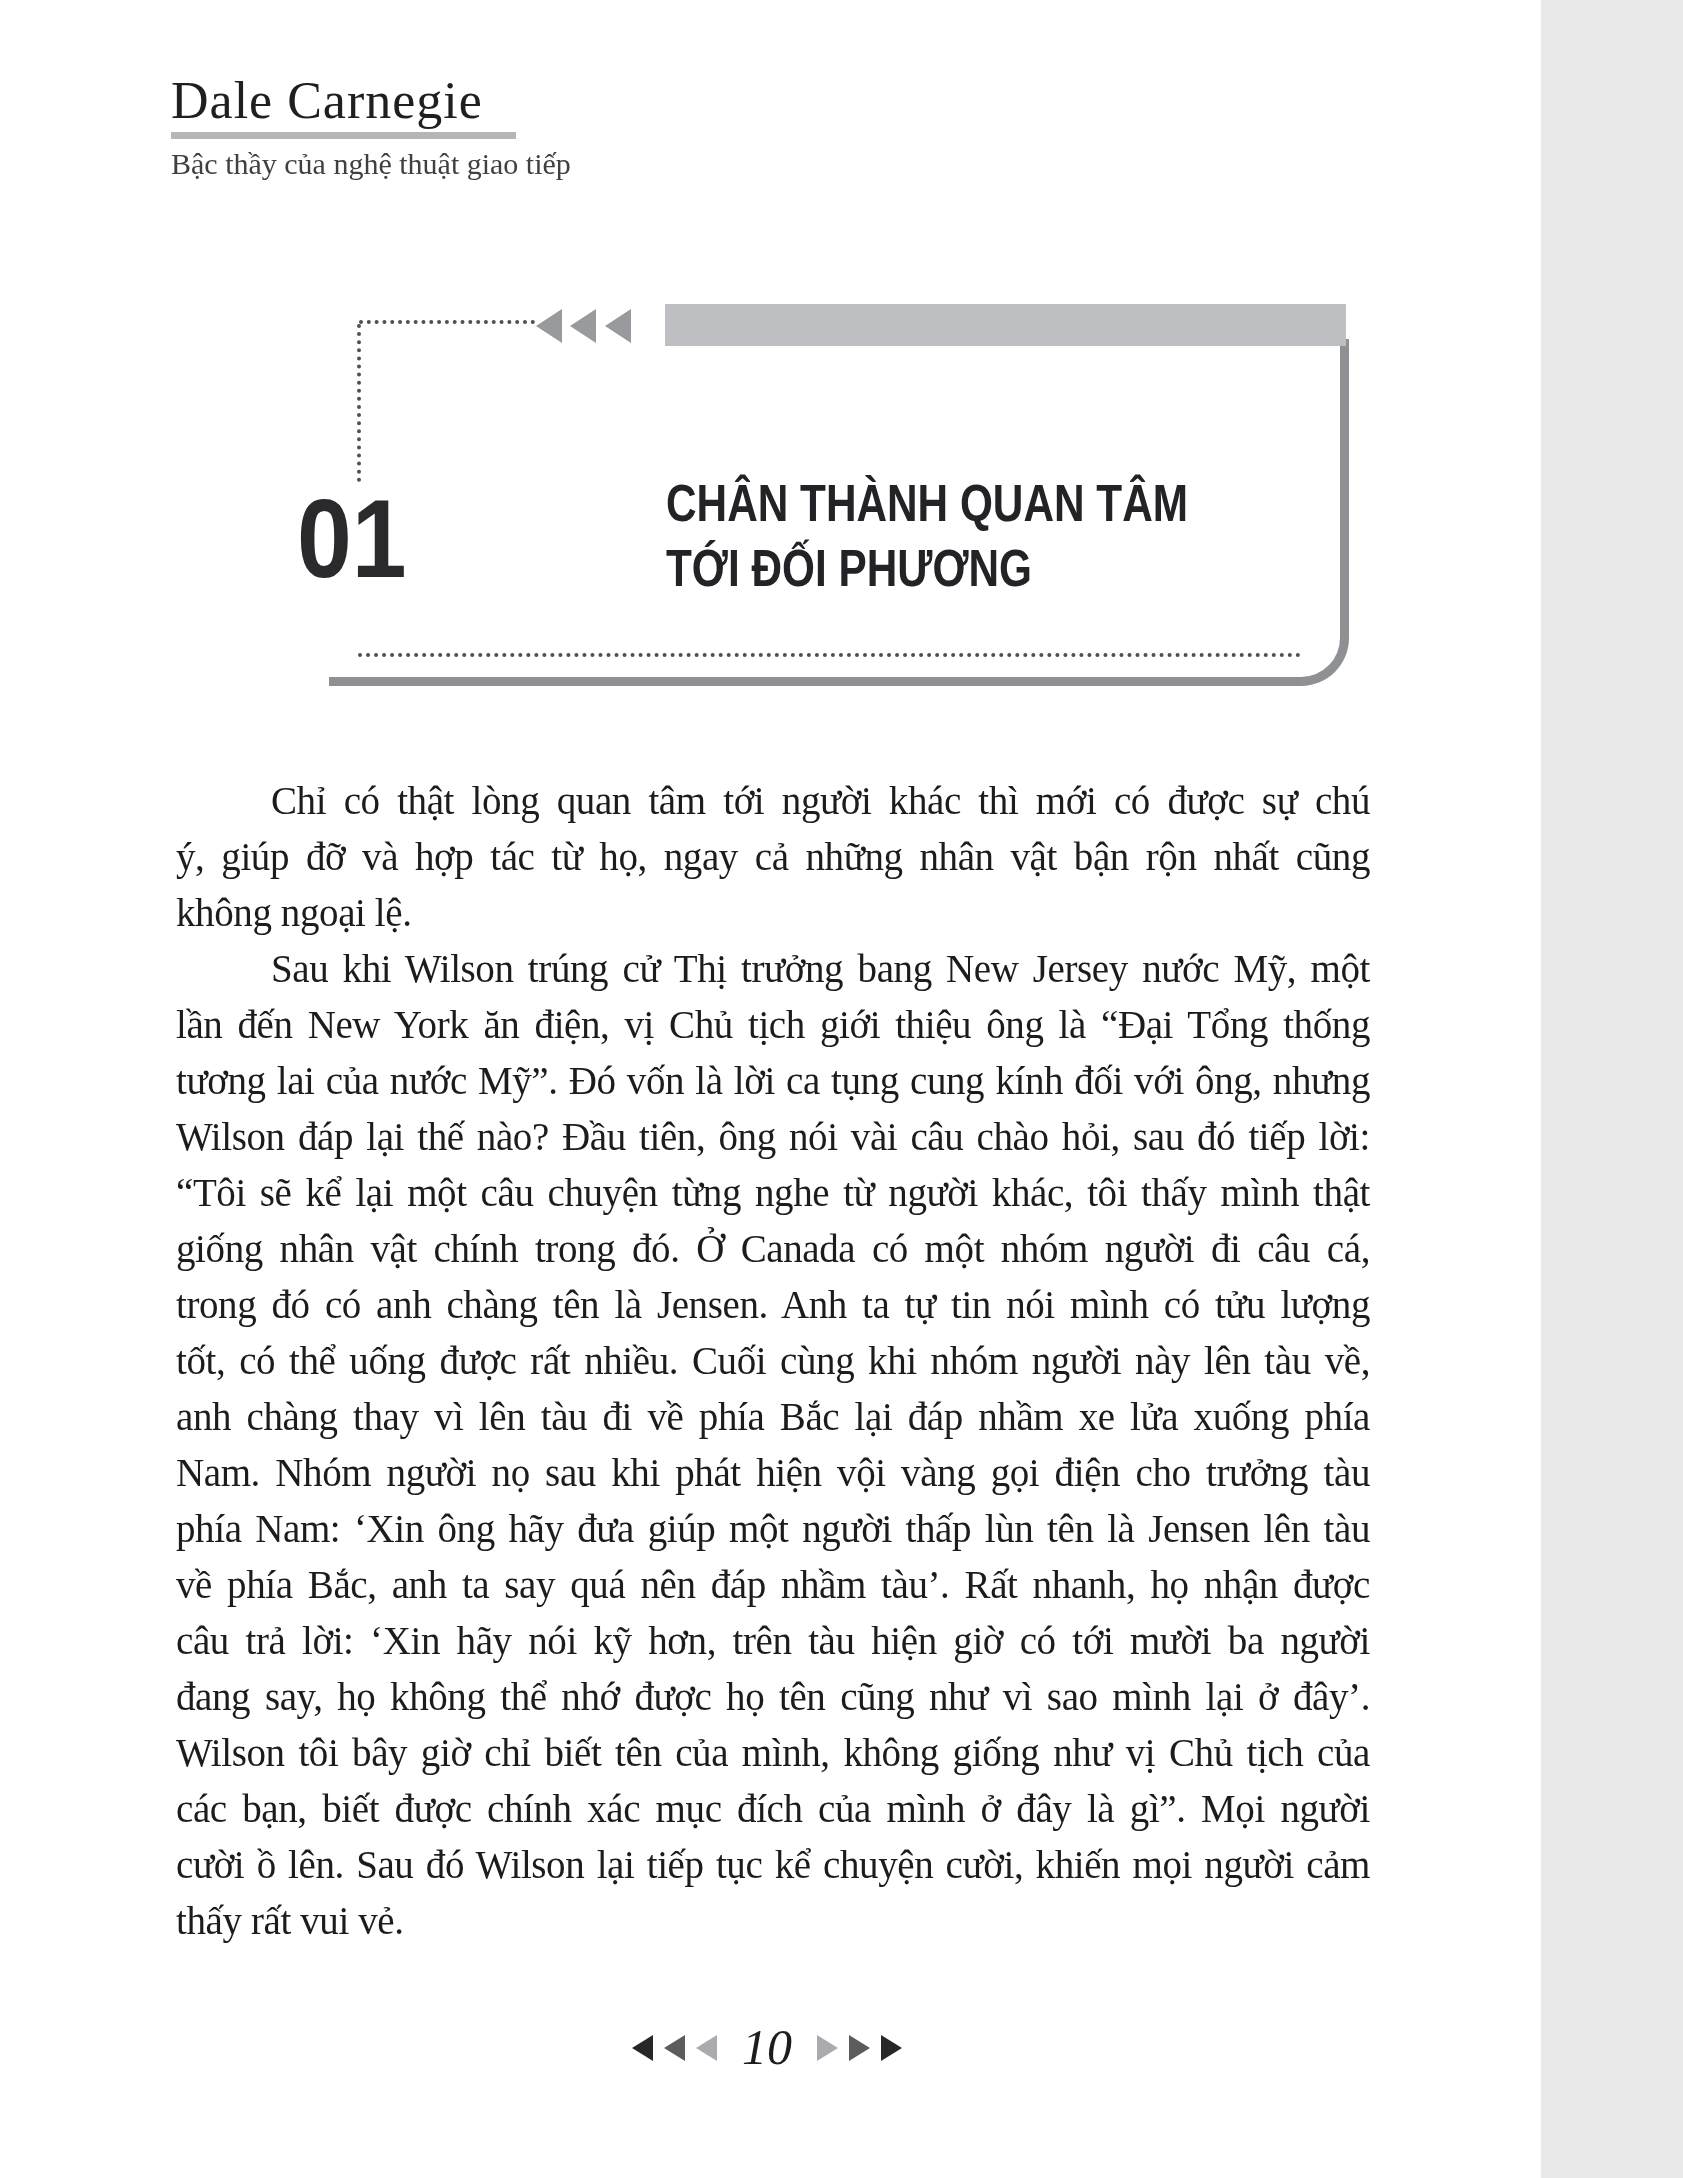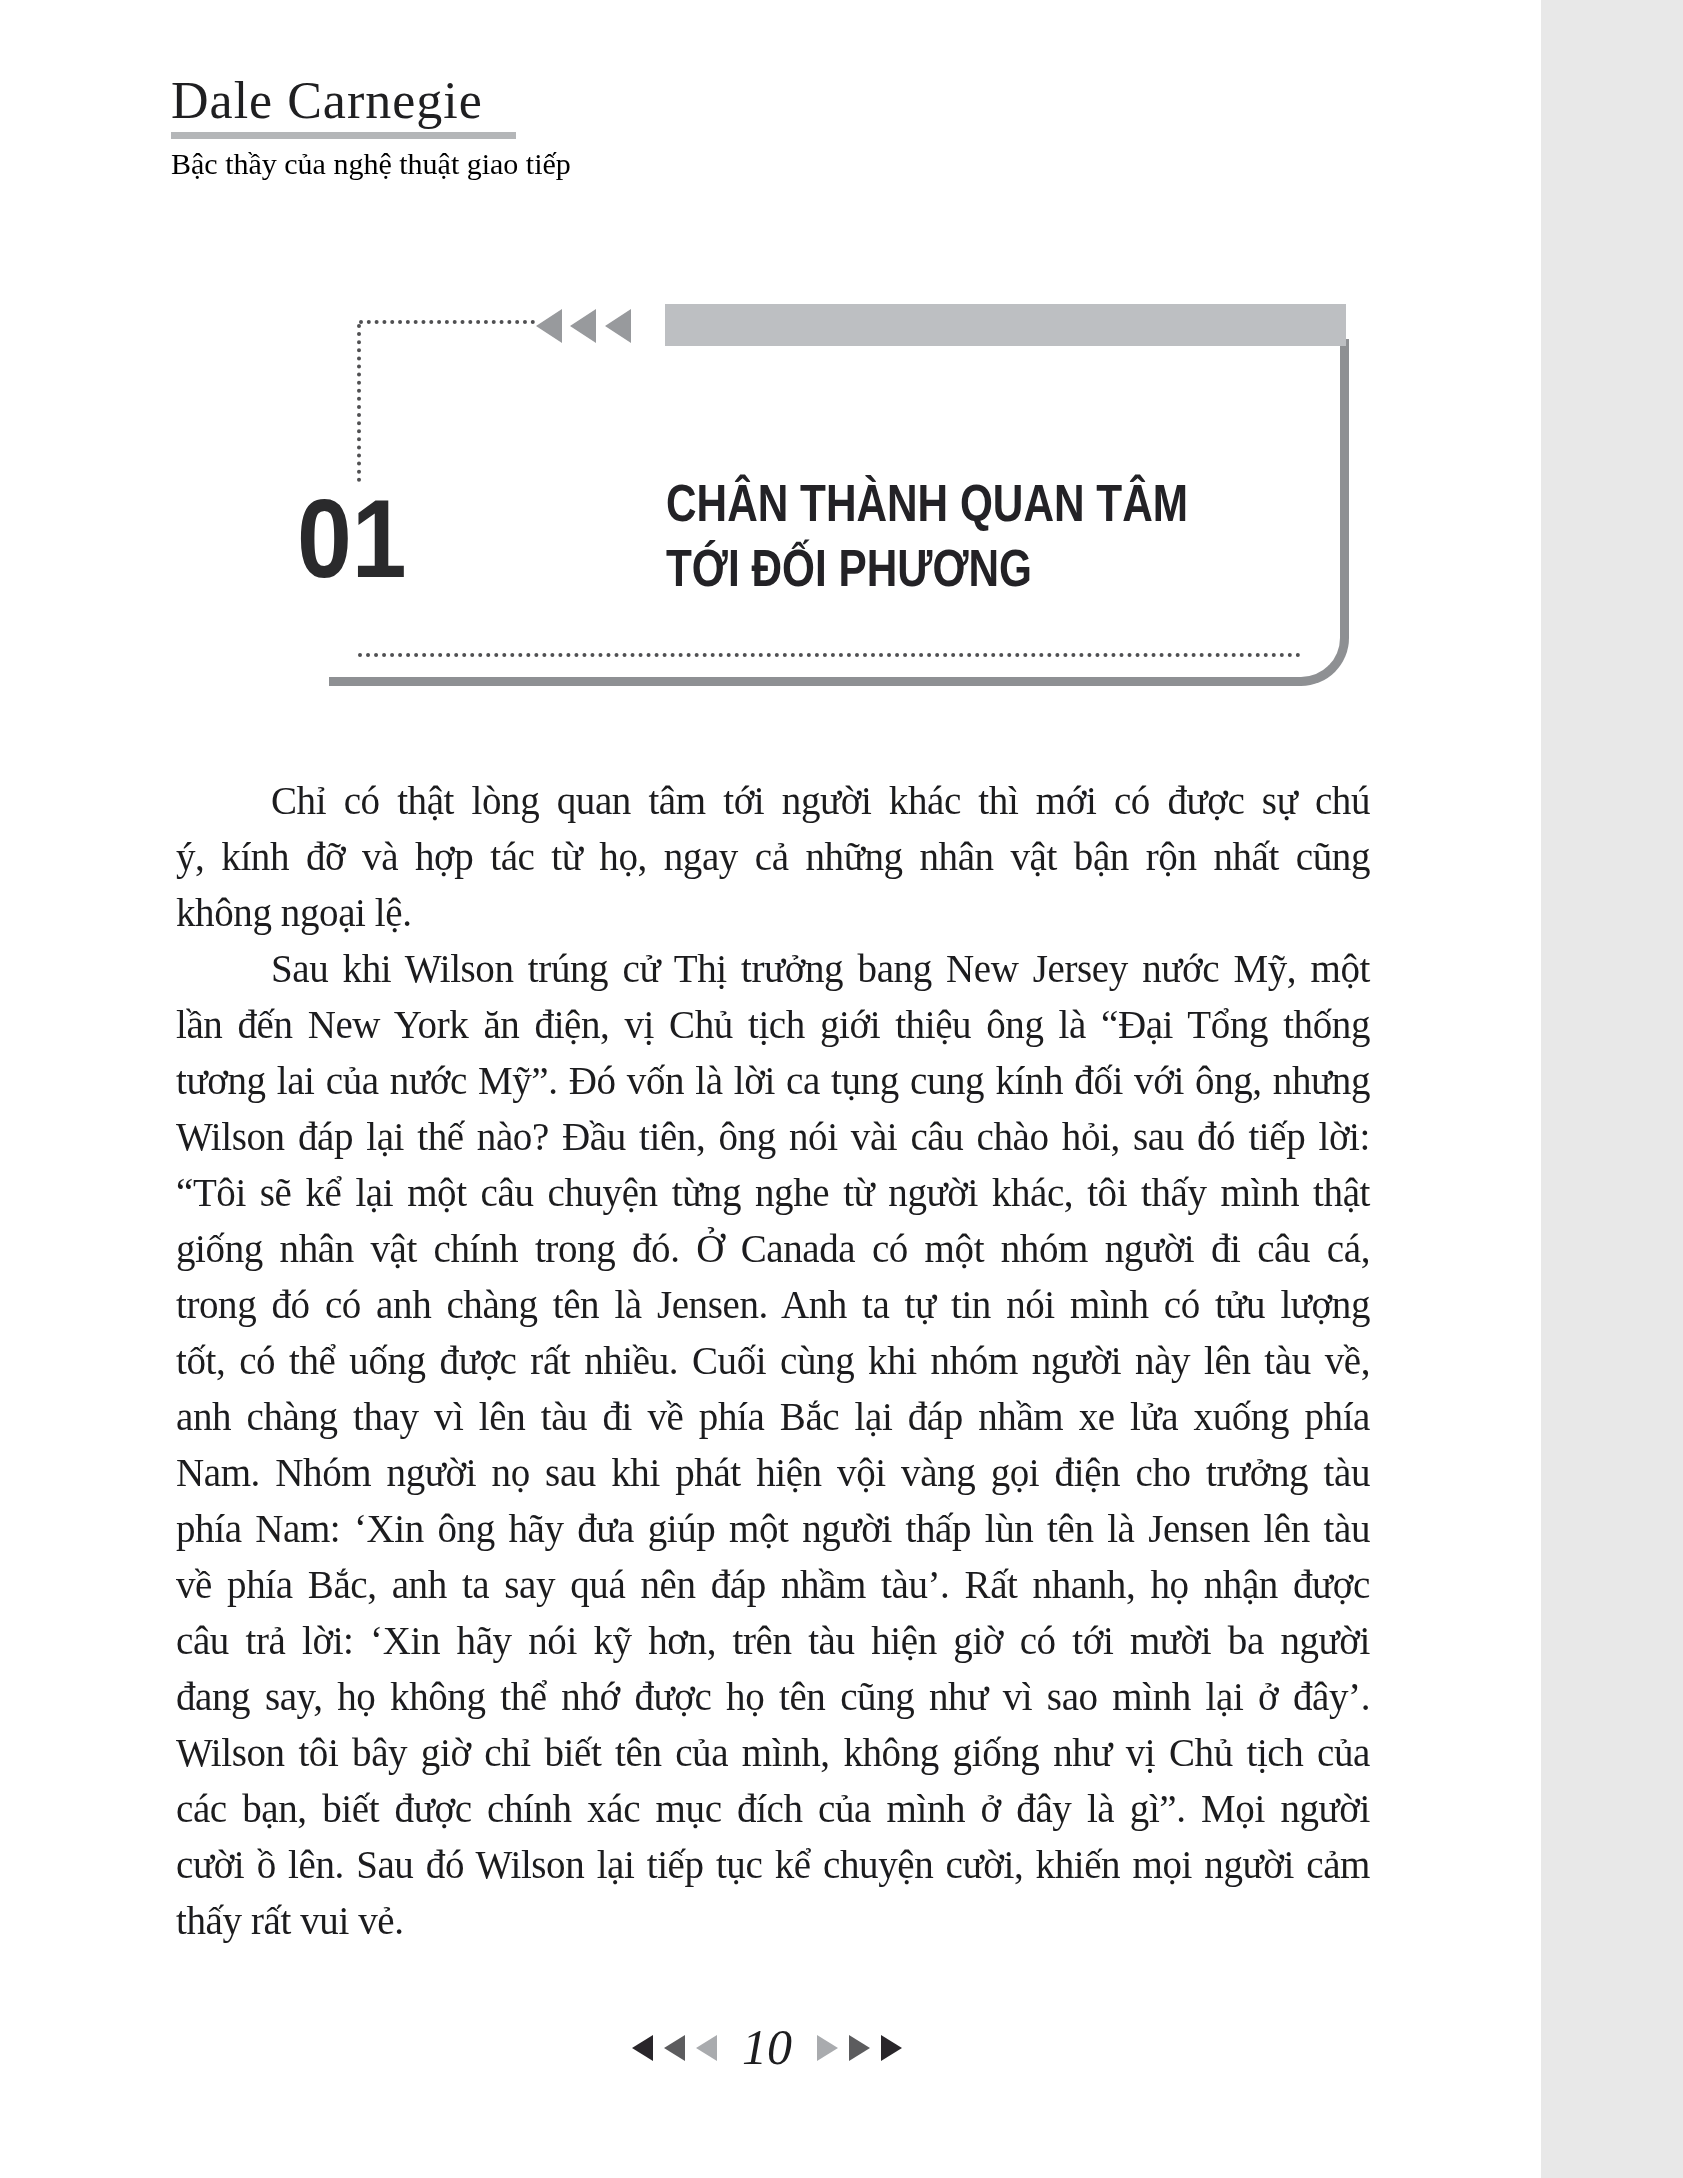--- a/index.html
+++ b/index.html
@@ -15,21 +15,21 @@
   
   .hdr { position:absolute; left:171px; top:71px; }
   .hdr-author {
     font-family:"Liberation Serif", serif;
     font-size:52px; line-height:59px; letter-spacing:1px;
     color:#1f1f21; white-space:nowrap;
   }
   .hdr-underline { width:345px; height:7px; background:#b4b6b8; margin-top:2px; }
   .hdr-tagline {
     margin-top:7px;
-    font-size:30px; line-height:36px; color:#000000; white-space:nowrap;
+    font-size:30px; line-height:36px; color:#404040; white-space:nowrap;
   }
 
   
   .chap { position:absolute; left:0; top:0; width:1683px; height:752px; }
   .chap-shadow {
     position:absolute; left:329px; top:339px;
     width:1011px; height:338px;
     border-right:9px solid #8e9093;
     border-bottom:9px solid #8e9093;
     border-bottom-right-radius:48px;
@@ -111,21 +111,21 @@
     <div class="tri-left t3"></div>
     <div class="chap-num">01</div>
     <div class="chap-title">
       <span>CHÂN THÀNH QUAN TÂM</span>
       <span>TỚI ĐỐI PHƯƠNG</span>
     </div>
   </div>
 
   <div class="body-block">
     <div class="line indent">Chỉ có thật lòng quan tâm tới người khác thì mới có được sự chú</div>
-    <div class="line">ý, kính đỡ và hợp tác từ họ, ngay cả những nhân vật bận rộn nhất cũng</div>
+    <div class="line">ý, giúp đỡ và hợp tác từ họ, ngay cả những nhân vật bận rộn nhất cũng</div>
     <div class="line para-end">không ngoại lệ.</div>
     <div class="line indent">Sau khi Wilson trúng cử Thị trưởng bang New Jersey nước Mỹ, một</div>
     <div class="line">lần đến New York ăn điện, vị Chủ tịch giới thiệu ông là “Đại Tổng thống</div>
     <div class="line">tương lai của nước Mỹ”. Đó vốn là lời ca tụng cung kính đối với ông, nhưng</div>
     <div class="line">Wilson đáp lại thế nào? Đầu tiên, ông nói vài câu chào hỏi, sau đó tiếp lời:</div>
     <div class="line">“Tôi sẽ kể lại một câu chuyện từng nghe từ người khác, tôi thấy mình thật</div>
     <div class="line">giống nhân vật chính trong đó. Ở Canada có một nhóm người đi câu cá,</div>
     <div class="line">trong đó có anh chàng tên là Jensen. Anh ta tự tin nói mình có tửu lượng</div>
     <div class="line">tốt, có thể uống được rất nhiều. Cuối cùng khi nhóm người này lên tàu về,</div>
     <div class="line">anh chàng thay vì lên tàu đi về phía Bắc lại đáp nhầm xe lửa xuống phía</div>

